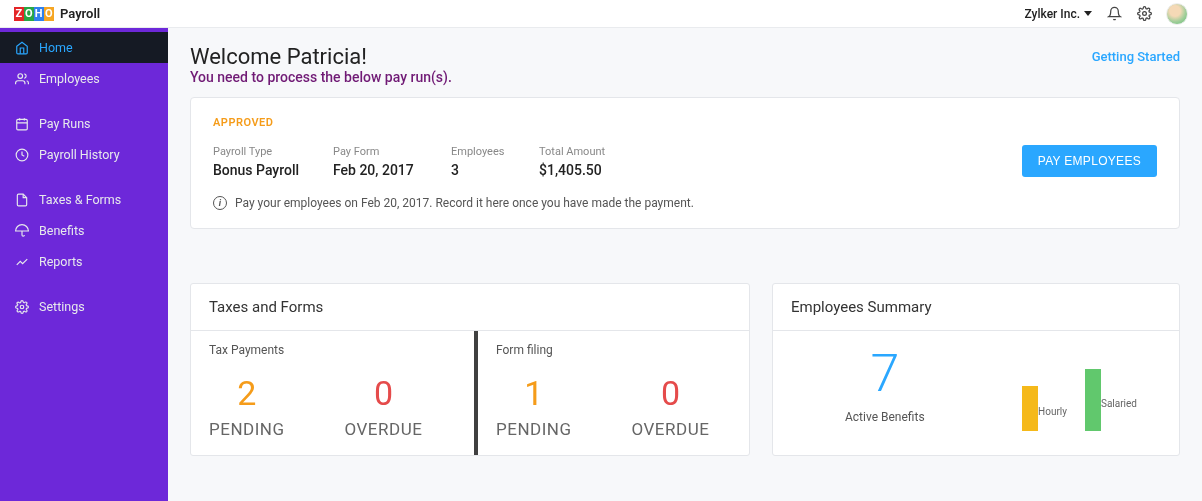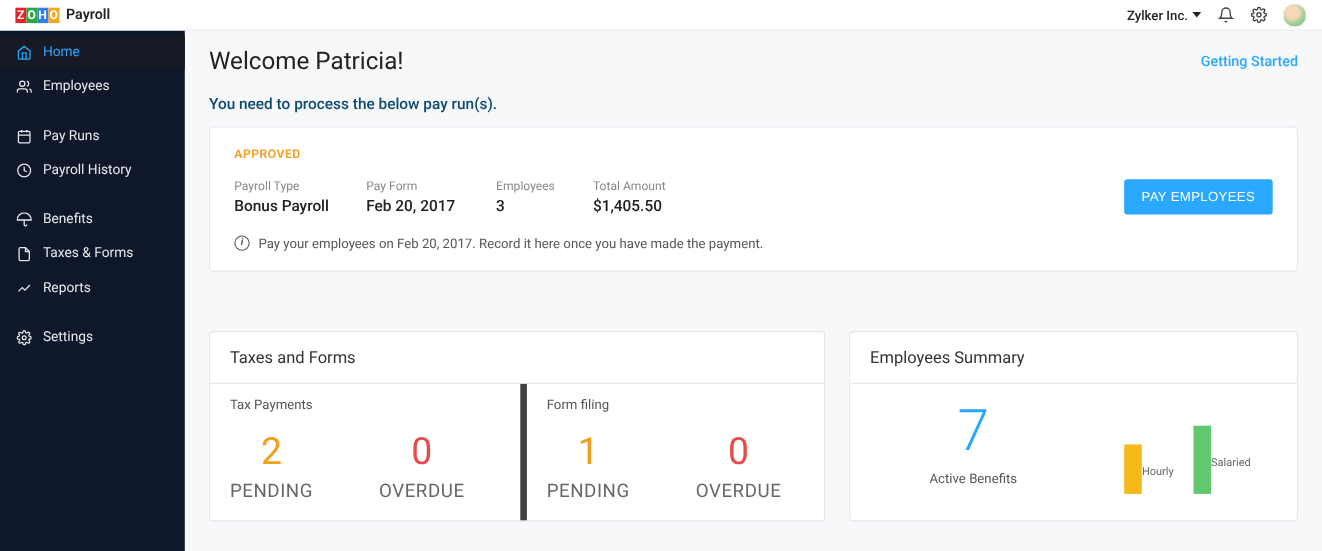--- a/index.html
+++ b/index.html
@@ -15,33 +15,33 @@
     .z4 { background: #f6a623; }
     .brand-text { font-size: 13px; font-weight: 600; color: #222; margin-left: 6px; }
     .top-right { display: flex; align-items: center; gap: 14px; }
     .org-select { font-size: 12px; color: #222; font-weight: 500; display: flex; align-items: center; gap: 4px; cursor: pointer; text-align: right; }
     .caret-down-icon { width: 0; height: 0; border-left: 4px solid transparent; border-right: 4px solid transparent; border-top: 5px solid #222; }
     .top-icon { width: 16px; height: 16px; color: #444; cursor: pointer; display: inline-flex; align-items: center; justify-content: center; }
     .avatar { width: 22px; height: 22px; border-radius: 50%; background: radial-gradient(circle at 40% 35%, #f5d9b6 30%, #a2ce9a 60%, #5dbf72 100%); border: 1px solid #eee; cursor: pointer; }
 
     .layout { display: flex; height: calc(100% - 28px); }
 
-    .sidebar { width: 168px; background: #0f172a; color: #e7e9ec; display: flex; flex-direction: column; padding-top: 4px; }
+    .sidebar { width: 168px; background: #6d28d9; color: #e7e9ec; display: flex; flex-direction: column; padding-top: 4px; }
     .nav-item { display: flex; align-items: center; gap: 10px; padding: 8px 14px; font-size: 12.5px; cursor: pointer; color: #e7e9ec; }
     .nav-item.active { background: #151a24; color: #2aa7ff; }
     .nav-item.active .nav-icon svg { stroke: #2aa7ff; }
     .nav-icon { width: 15px; height: 15px; display: inline-flex; align-items: center; justify-content: center; }
     .nav-icon svg { stroke: #e7e9ec; }
     .nav-group-gap { height: 14px; }
 
     .main { flex: 1; padding: 16px 22px; overflow: auto; }
-    .page-header { display: flex; justify-content: space-between; align-items: center; margin-bottom: 18px; }
+    .page-header { display: flex; justify-content: space-between; align-items: center; }
     .welcome { font-size: 22px; font-weight: 400; color: #222; }
     .getting-started { color: #2aa7ff; font-size: 13px; font-weight: 500; cursor: pointer; }
-    .need-process { font-size: 14px; font-weight: 500; color: #0c4a6e; margin-bottom: 12px; }
+    .need-process { font-size: 14px; font-weight: 500; color: #701a75; margin-bottom: 12px; }
 
     .payrun-card { background: #fff; border: 1px solid #e4e6ea; border-radius: 4px; padding: 18px 22px; }
     .payrun-status { color: #f59c1a; font-weight: 600; font-size: 11px; letter-spacing: 0.5px; margin-bottom: 16px; }
     .payrun-row { display: flex; align-items: flex-start; }
     .payrun-field { display: flex; flex-direction: column; gap: 4px; }
     .pf-0 { width: 120px; }
     .pf-1 { width: 118px; }
     .pf-2 { width: 88px; }
     .pf-3 { width: 140px; }
     .payrun-label { font-size: 11px; color: #888; }
@@ -52,21 +52,21 @@
     .info-circle { width: 14px; height: 14px; border: 1.2px solid #555; border-radius: 50%; display: inline-flex; align-items: center; justify-content: center; font-size: 9px; font-style: italic; font-weight: bold; color: #555; }
 
     .cards-row { display: flex; gap: 22px; margin-top: 54px; }
 
     .card { background: #fff; border: 1px solid #e4e6ea; border-radius: 3px; }
     .card-header { border-bottom: 1px solid #e4e6ea; padding: 14px 18px; font-size: 15px; color: #333; }
 
     .taxes-card { width: 560px; }
     .taxes-body { display: flex; gap: 12px; }
     .tax-col { flex: 1; padding: 12px 18px 16px; }
-    .tax-col + .tax-col { border-left: 6px solid #404040; }
+    .tax-col + .tax-col { border-left: 4px solid #404040; }
     .tax-sub-label { font-size: 12px; color: #555; margin-bottom: 16px; }
     .tax-nums { display: flex; gap: 60px; }
     .tax-num-col { display: flex; flex-direction: column; align-items: center; }
     .big-num { font-size: 34px; font-weight: 400; }
     .num-orange { color: #f59c1a; }
     .num-red { color: #e54b4b; }
     .num-cap { font-size: 17px; color: #666; letter-spacing: 0.5px; margin-top: 6px; }
 
     .emp-card { flex: 1; }
     .emp-body { display: flex; align-items: center; padding: 10px 30px 4px; justify-content: space-between; }
@@ -152,34 +152,34 @@
             <circle cx="12" cy="12" r="10"></circle>
             <path d="M12 6v6l4 2"></path>
           </svg>
       </span>
       <span>Payroll History</span>
     </div>
     <div class="nav-group-gap"></div>
     <div class="nav-item">
       <span class="nav-icon">
         <svg width="14" height="14" viewBox="0 0 24 24" fill="none" stroke-width="2">
+            <path d="M14 2H6a2 2 0 00-2 2v16a2 2 0 002 2h12a2 2 0 002-2V8z"></path>
+            <path d="M14 2v6h6"></path>
+          </svg>
+      </span>
+      <span>Taxes &amp; Forms</span>
+    </div>
+    <div class="nav-item">
+      <span class="nav-icon">
+        <svg width="14" height="14" viewBox="0 0 24 24" fill="none" stroke-width="2">
             <path d="M23 12a11 11 0 00-22 0z"></path>
             <path d="M12 12v7a2 2 0 004 0"></path>
           </svg>
       </span>
       <span>Benefits</span>
-    </div>
-    <div class="nav-item">
-      <span class="nav-icon">
-        <svg width="14" height="14" viewBox="0 0 24 24" fill="none" stroke-width="2">
-            <path d="M14 2H6a2 2 0 00-2 2v16a2 2 0 002 2h12a2 2 0 002-2V8z"></path>
-            <path d="M14 2v6h6"></path>
-          </svg>
-      </span>
-      <span>Taxes &amp; Forms</span>
     </div>
     <div class="nav-item">
       <span class="nav-icon">
         <svg width="14" height="14" viewBox="0 0 24 24" fill="none" stroke-width="2">
             <path d="M3 17l6-6 4 4 8-8"></path>
           </svg>
       </span>
       <span>Reports</span>
     </div>
     <div class="nav-group-gap"></div>

